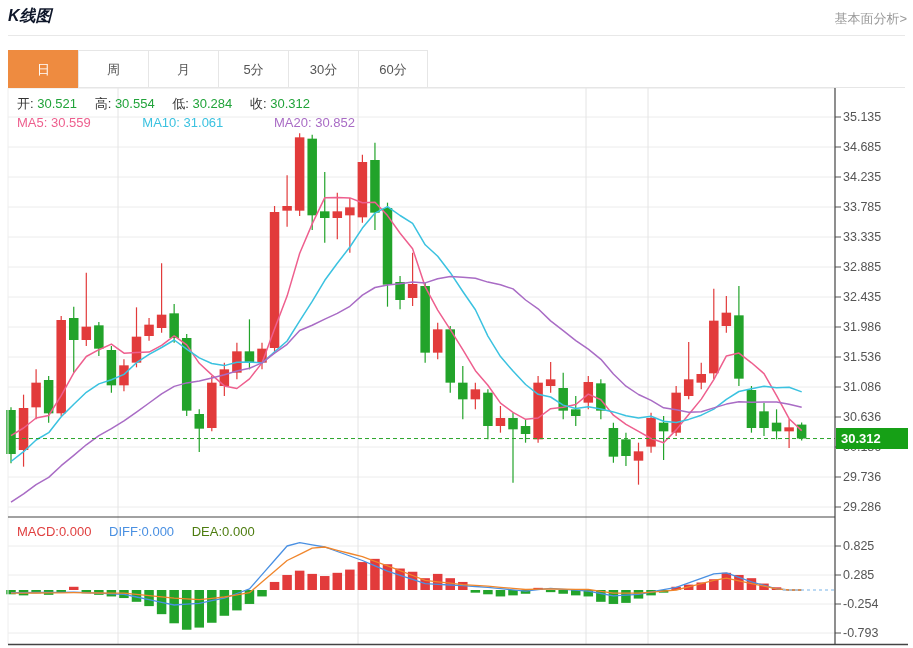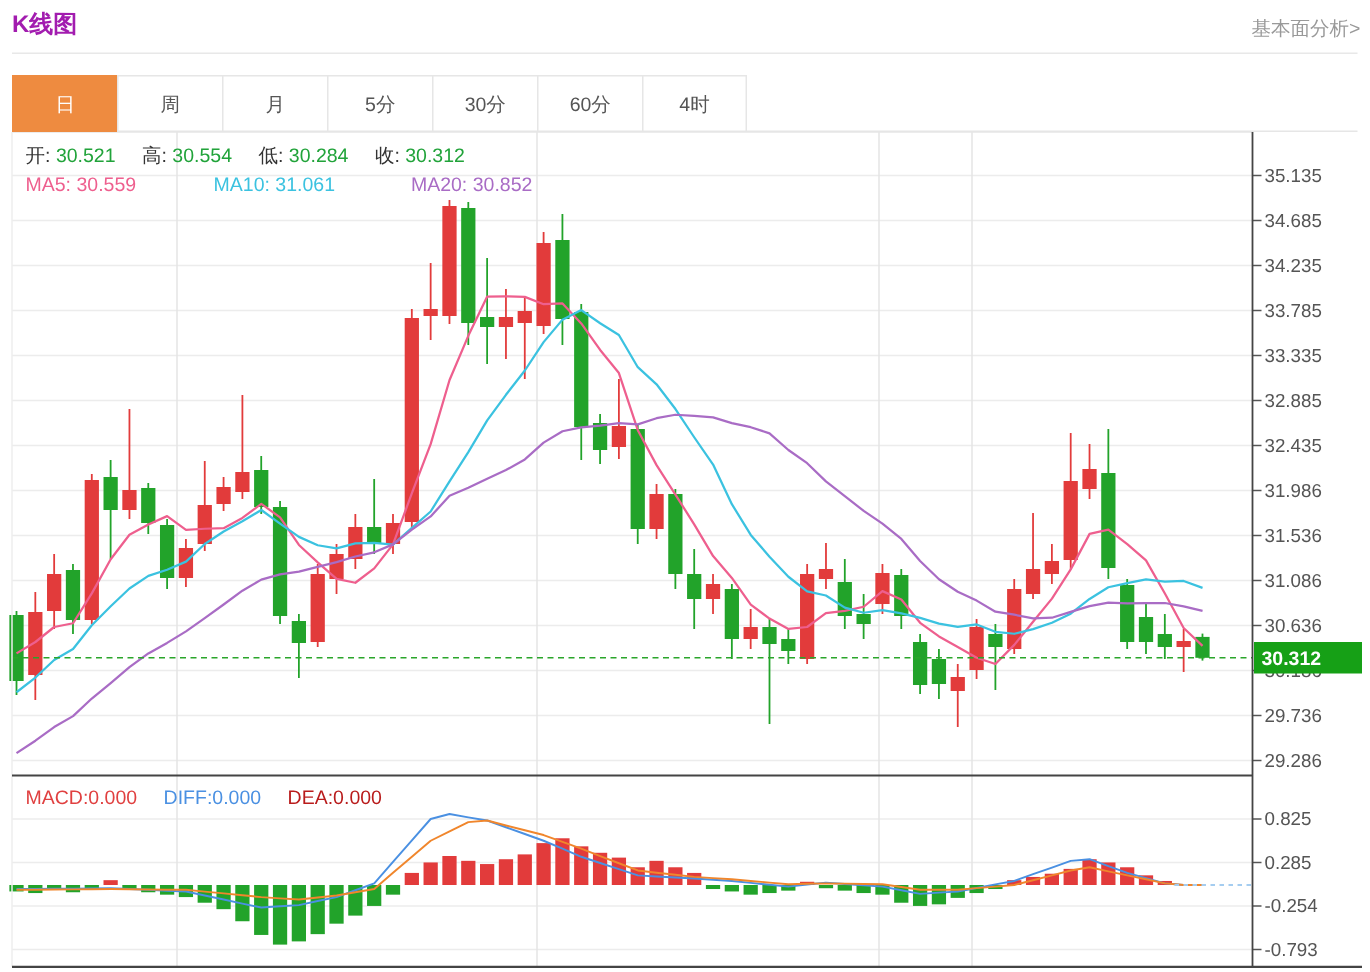--- a/index.html
+++ b/index.html
@@ -1,18 +1,18 @@
 <!DOCTYPE html>
 <html><head>
 <meta charset="utf-8">
 <style>
   html,body{margin:0;padding:0;background:#fff;}
   body{font-family:"Liberation Sans","DejaVu Sans",sans-serif;}
   #app{position:relative;width:913px;height:648px;background:#fff;overflow:hidden;}
-  .page-title{position:absolute;left:8px;top:6px;font-size:16px;font-weight:bold;color:#a21caf;}
+  .page-title{position:absolute;left:8px;top:6px;font-size:16px;font-weight:bold;color:#0f172a;font-style:italic;}
   .fund-link{position:absolute;right:6px;top:10px;font-size:13px;color:#999;cursor:pointer;}
   .title-sep{position:absolute;left:8px;top:35px;width:897px;height:1px;background:#e8e8e8;}
   .tabbar{position:absolute;left:8px;top:50px;width:897px;height:38px;border-bottom:1px solid #e6e6e6;box-sizing:border-box;}
   .tab{float:left;width:70px;height:38px;line-height:37px;text-align:center;font-size:13px;color:#555;
        border:1px solid #e6e6e6;border-right:none;box-sizing:border-box;background:#fff;cursor:pointer;}
   .tab:last-of-type{border-right:1px solid #e6e6e6;}
   .tab.active{background:#ee8b40;border-color:#ee8b40;color:#fff;}
   #chart-wrap{position:absolute;left:0;top:88px;width:913px;height:560px;}
   #chart-svg{position:absolute;left:0;top:0;}
   .overlay{position:absolute;font-size:13px;white-space:nowrap;z-index:5;}
@@ -33,21 +33,20 @@
   <div class="fund-link">基本面分析&gt;</div>
   <div class="title-sep"></div>
 
   <div class="tabbar">
       <div class="tab active">日</div>
       <div class="tab">周</div>
       <div class="tab">月</div>
       <div class="tab">5分</div>
       <div class="tab">30分</div>
       <div class="tab">60分</div>
-      <div class="tab">4时</div>
     </div>
 
   <div id="chart-wrap">
     <svg id="chart-svg" width="913" height="560" viewBox="0 0 913 560">
         <line x1="8" y1="29" x2="835" y2="29" stroke="#ececec" stroke-width="1"></line>
         <line x1="835" y1="29" x2="841" y2="29" stroke="#555" stroke-width="1"></line>
         <text x="843" y="33" font-size="12.5" fill="#555">35.135</text>
         <line x1="8" y1="59" x2="835" y2="59" stroke="#ececec" stroke-width="1"></line>
         <line x1="835" y1="59" x2="841" y2="59" stroke="#555" stroke-width="1"></line>
         <text x="843" y="63" font-size="12.5" fill="#555">34.685</text>
@@ -323,18 +322,18 @@
         <span>30.559</span></span>
       <span class="seg" style="color:#3bc2e0;margin-left:34px;"><span>MA10:</span>
         <span>31.061</span></span>
       <span class="seg" style="color:#a96cc5;margin-left:33px;"><span>MA20:</span>
         <span>30.852</span></span>
     </div>
 
     <div class="overlay macd-row">
       <span class="seg" style="color:#e04040;"><span>MACD:</span><span>0.000</span></span>
       <span class="seg" style="color:#4a90e2;margin-top:14px;"><span>DIFF:</span><span>0.000</span></span>
-      <span class="seg" style="color:#b91c1c;text-align:center;"><span>DEA:</span><span>0.000</span></span>
+      <span class="seg" style="color:#4d7c0f;text-align:center;"><span>DEA:</span><span>0.000</span></span>
     </div>
 
     <div class="price-badge">30.312</div>
   </div>
 </div>
 
 </body></html>

